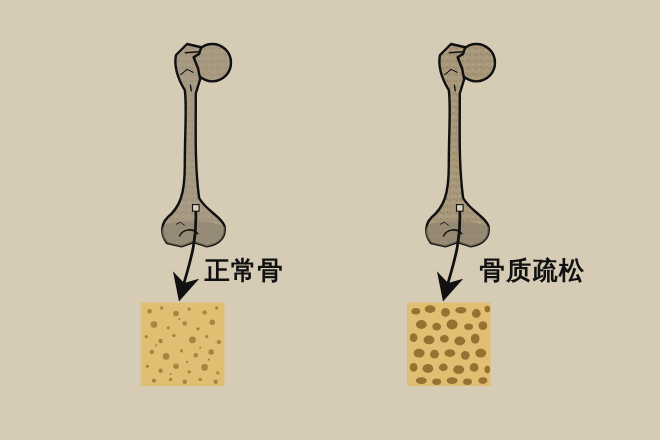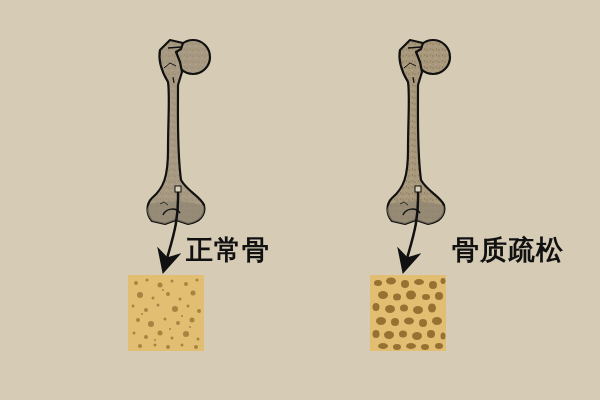--- a/index.html
+++ b/index.html
@@ -1,18 +1,18 @@
 <!DOCTYPE html>
 <html><head>
 <meta charset="utf-8">
 <style>
   html, body { margin:0; padding:0; }
   body { width:600px; height:400px; background:#d6ccb6; position:relative; overflow:hidden; font-family:"DejaVu Sans", sans-serif; }
   .bone-svg { position:absolute; left:0; top:0; width:600px; height:400px; }
-  .label { position:absolute; font-weight:bold; font-size:27px; color:#111; letter-spacing:1px; line-height:1; }
+  .label { position:absolute; font-weight:bold; font-size:23px; color:#111; letter-spacing:1px; line-height:1; }
 </style>
 </head>
 <body>
 
 <svg class="bone-svg" viewBox="0 0 600 400" xmlns="http://www.w3.org/2000/svg">
   <defs>
     <pattern id="speckle" width="6" height="6" patternUnits="userSpaceOnUse">
       <rect width="6" height="6" fill="#a89a82"></rect>
       <circle cx="1" cy="2" r="0.6" fill="#8a7c62"></circle>
       <circle cx="4" cy="4.5" r="0.5" fill="#c2b59c"></circle>
@@ -147,13 +147,13 @@
       <ellipse cx="383" cy="346" rx="5" ry="3"></ellipse>
         <ellipse cx="397" cy="347" rx="4" ry="3"></ellipse>
         <ellipse cx="411" cy="346" rx="5" ry="3"></ellipse>
       <ellipse cx="425" cy="347" rx="4" ry="3"></ellipse>
         <ellipse cx="439" cy="346" rx="4" ry="3"></ellipse>
     </g>
   </g>
 </svg>
 
 <div class="label" style="left:186px; top:236px;">正常骨</div>
-<div class="label" style="left:452px; top:236px;">骨质疏松</div>
+<div class="label" style="left:436px; top:236px;">骨质疏松</div>
 
 </body></html>

